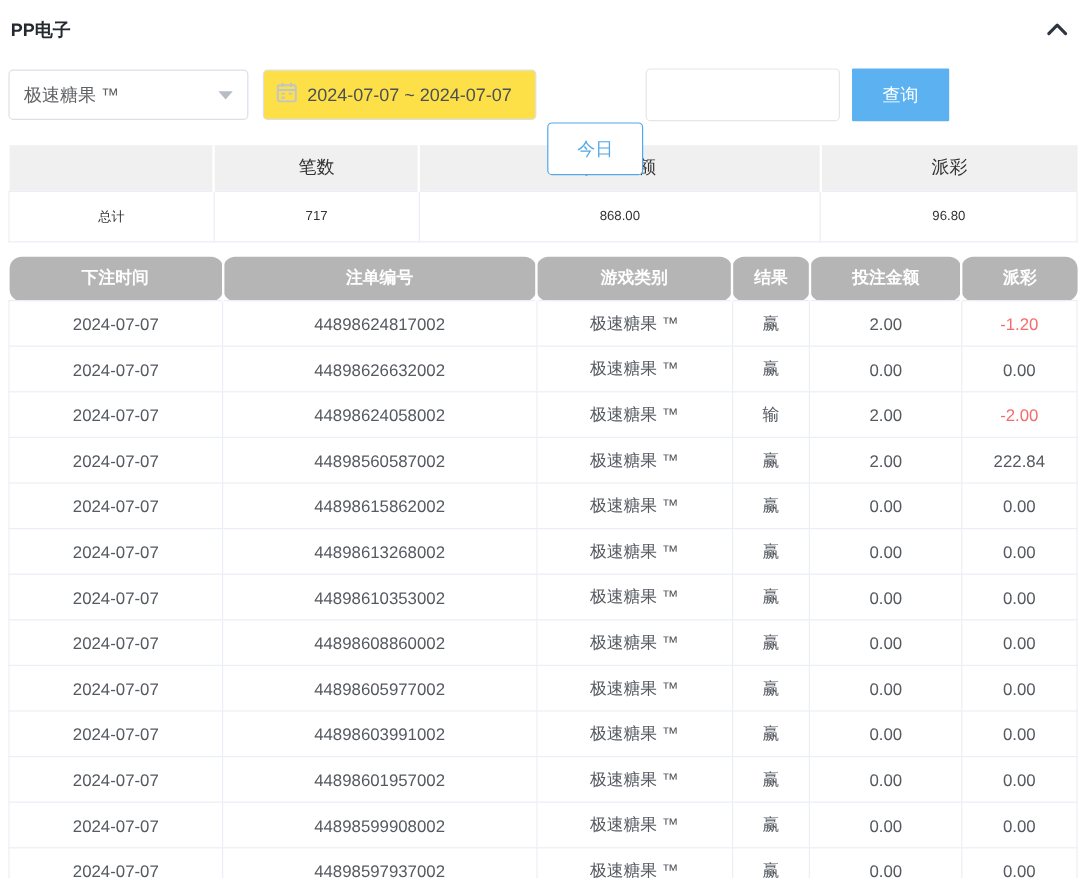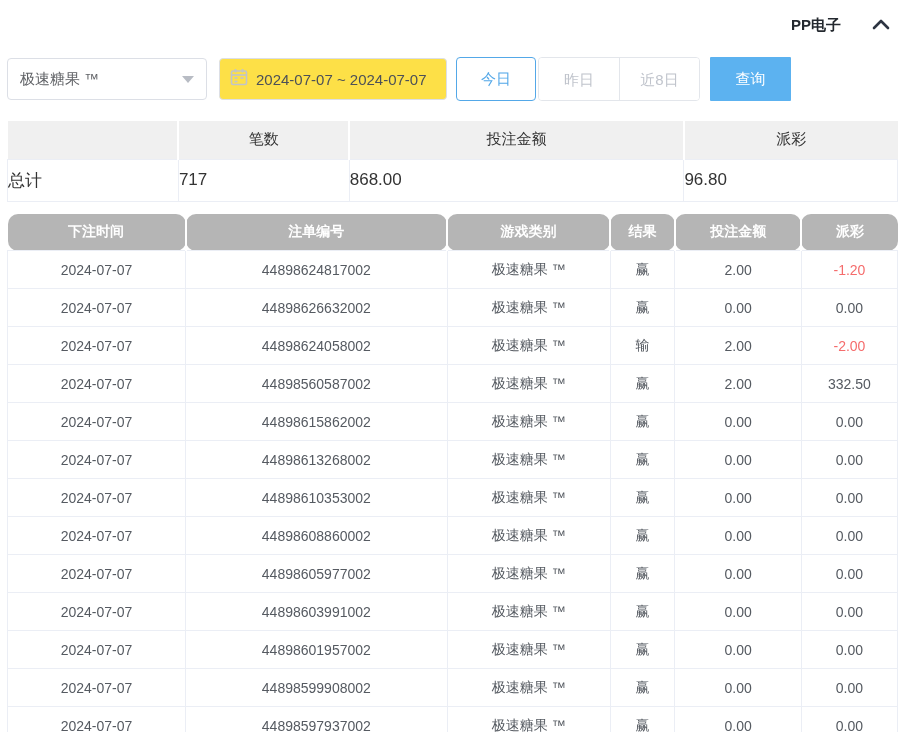--- a/index.html
+++ b/index.html
@@ -13,52 +13,52 @@
     --neg:#f56c6c;
     --thead-bg:#b5b5b5;
     --summary-head-bg:#f0f0f0;
   }
   *{box-sizing:border-box;margin:0;padding:0;}
   html,body{width:905px;height:732px;overflow:hidden;background:#fff;
     font-family:"Liberation Sans","DejaVu Sans",sans-serif;color:var(--text-dark);}
   .page{padding:14px 7px 0 7px;}
 
   
-  .panel-head{display:flex;align-items:center;justify-content:flex-end;padding:2px 4px 0 2px;gap:27px;}
+  .panel-head{display:flex;align-items:center;justify-content:space-between;padding:2px 4px 0 2px;gap:27px;}
   .panel-title{font-size:15px;font-weight:bold;color:#24292f;}
   .collapse-btn{background:none;border:none;cursor:pointer;padding:2px 4px;}
 
   
   .controls{display:flex;align-items:center;margin-top:22px;}
   .select-box{width:200px;height:42px;border:1px solid var(--border);border-radius:4px;
     display:flex;align-items:center;justify-content:space-between;padding:0 12px;cursor:pointer;background:#fff;}
   .select-value{font-size:15px;color:var(--text-body);}
   .caret-down{width:0;height:0;border-left:6px solid transparent;border-right:6px solid transparent;
     border-top:7px solid #b8bcc4;}
   .date-box{width:228px;height:42px;border:1px solid var(--border);border-radius:4px;
     display:flex;align-items:center;padding:0 10px;margin-left:12px;cursor:text;background:#fde047;}
   .date-box svg{flex:0 0 auto;margin-right:8px;}
   .date-value{font-size:15px;color:#4c5058;white-space:nowrap;}
 
   .quick{display:flex;align-items:stretch;margin-left:9px;height:44px;}
-  .quick-btn{height:44px;min-width:80px;padding:4px 18px;background:#fff;font-size:15px;cursor:pointer;}
+  .quick-btn{height:44px;min-width:80px;padding:4px 18px;background:#fff;font-size:15px;cursor:pointer;margin-top:45px;}
   .quick-btn.active{border:1px solid var(--accent);color:var(--accent);border-radius:4px;position:relative;z-index:2;}
   .quick-group{display:flex;border:1px solid #e3e6eb;border-radius:4px;margin-left:2px;overflow:hidden;}
   .quick-group .quick-btn{border:none;color:var(--text-muted);}
   .quick-group .quick-btn + .quick-btn{border-left:1px solid #e3e6eb;}
   .search-btn{margin-left:10px;height:44px;width:81px;background:var(--accent-fill);color:#fff;
     border:none;border-radius:1px;font-size:15px;cursor:pointer;}
 
   
   table{width:100%;border-collapse:collapse;table-layout:fixed;}
   .summary-table{margin-top:20px;}
   .summary-table th{height:38px;background:var(--summary-head-bg);font-size:15px;font-weight:normal;
     color:#333;text-align:center;border-right:2px solid #fff;}
   .summary-table th:last-child{border-right:none;}
-  .summary-table td{height:42px;font-size:17px;color:#333;text-align:left;
+  .summary-table td{height:42px;font-size:11px;color:#333;text-align:center;
     border:1px solid var(--cell-border);}
 
   
   .bet-table{margin-top:12px;}
   .bet-table th{height:37px;background:var(--thead-bg);color:#fff;font-size:14px;font-weight:bold;
     text-align:center;border-right:2px solid #fff;border-radius:10px;}
   .bet-table th:last-child{border-right:none;}
   .bet-table td{height:38px;font-size:14px;color:#555a61;text-align:center;
     border:1px solid var(--cell-border);background:#fff;}
   .bet-table td.neg{color:var(--neg);}
@@ -179,21 +179,21 @@
           <td>输</td>
           <td>2.00</td>
           <td class="neg">-2.00</td>
         </tr>
         <tr>
           <td>2024-07-07</td>
           <td>44898560587002</td>
           <td>极速糖果 ™</td>
           <td>赢</td>
           <td>2.00</td>
-          <td>332.50</td>
+          <td>222.84</td>
         </tr>
         <tr>
           <td>2024-07-07</td>
           <td>44898615862002</td>
           <td>极速糖果 ™</td>
           <td>赢</td>
           <td>0.00</td>
           <td>0.00</td>
         </tr>
         <tr>

